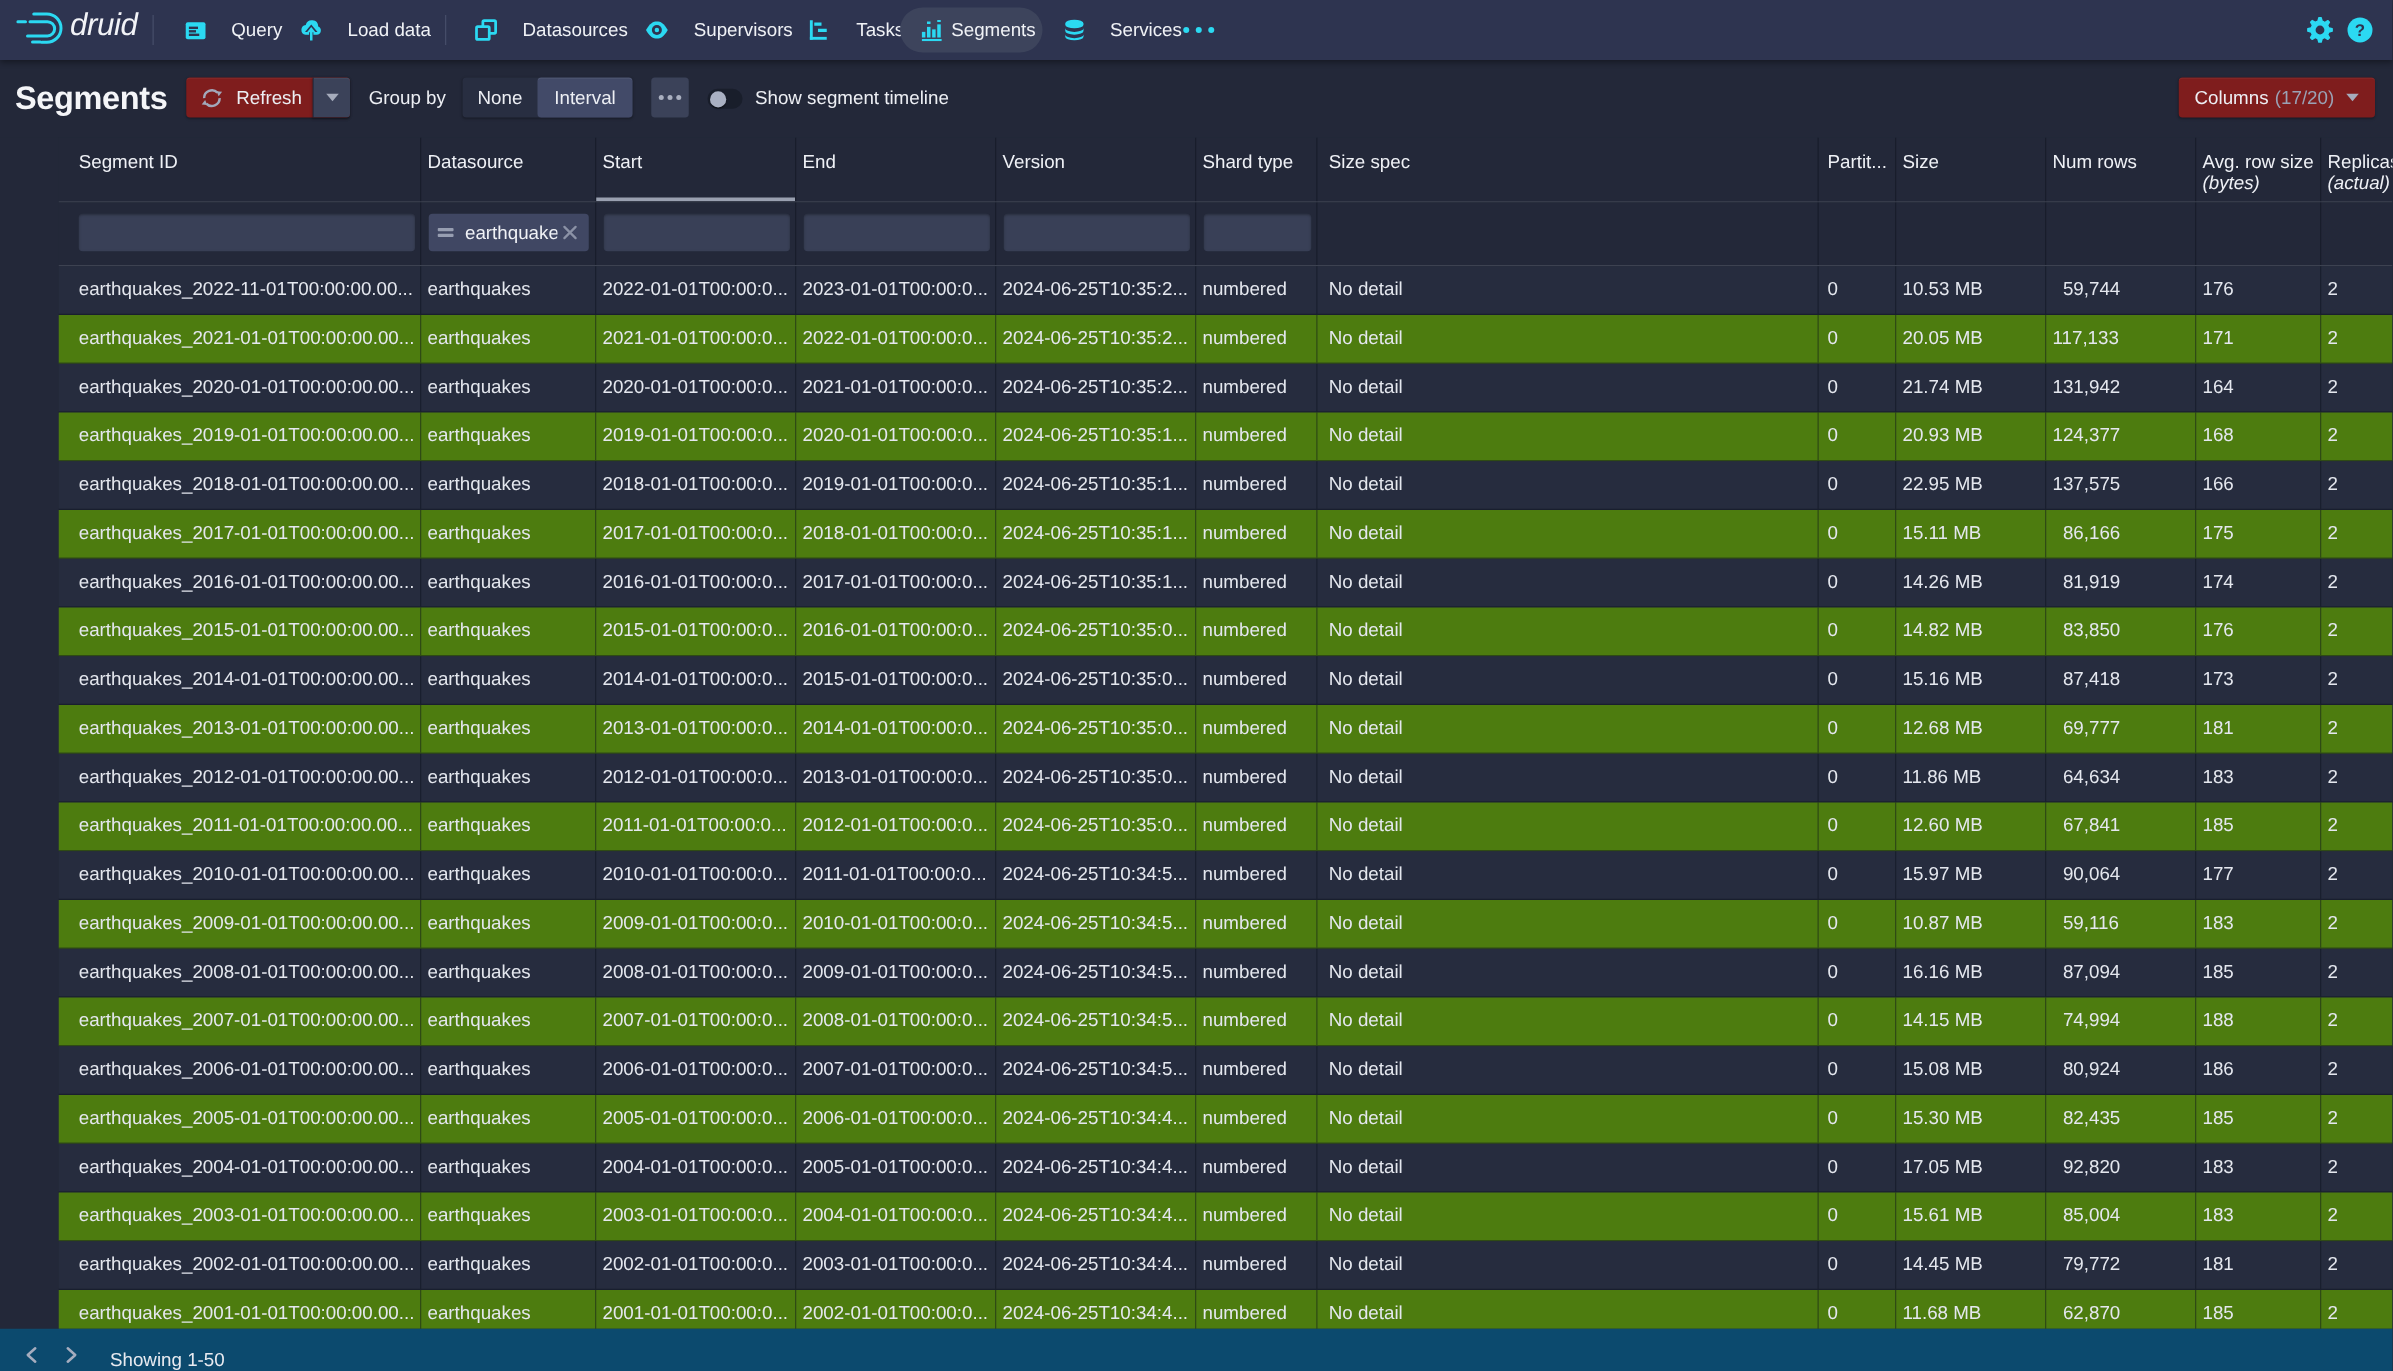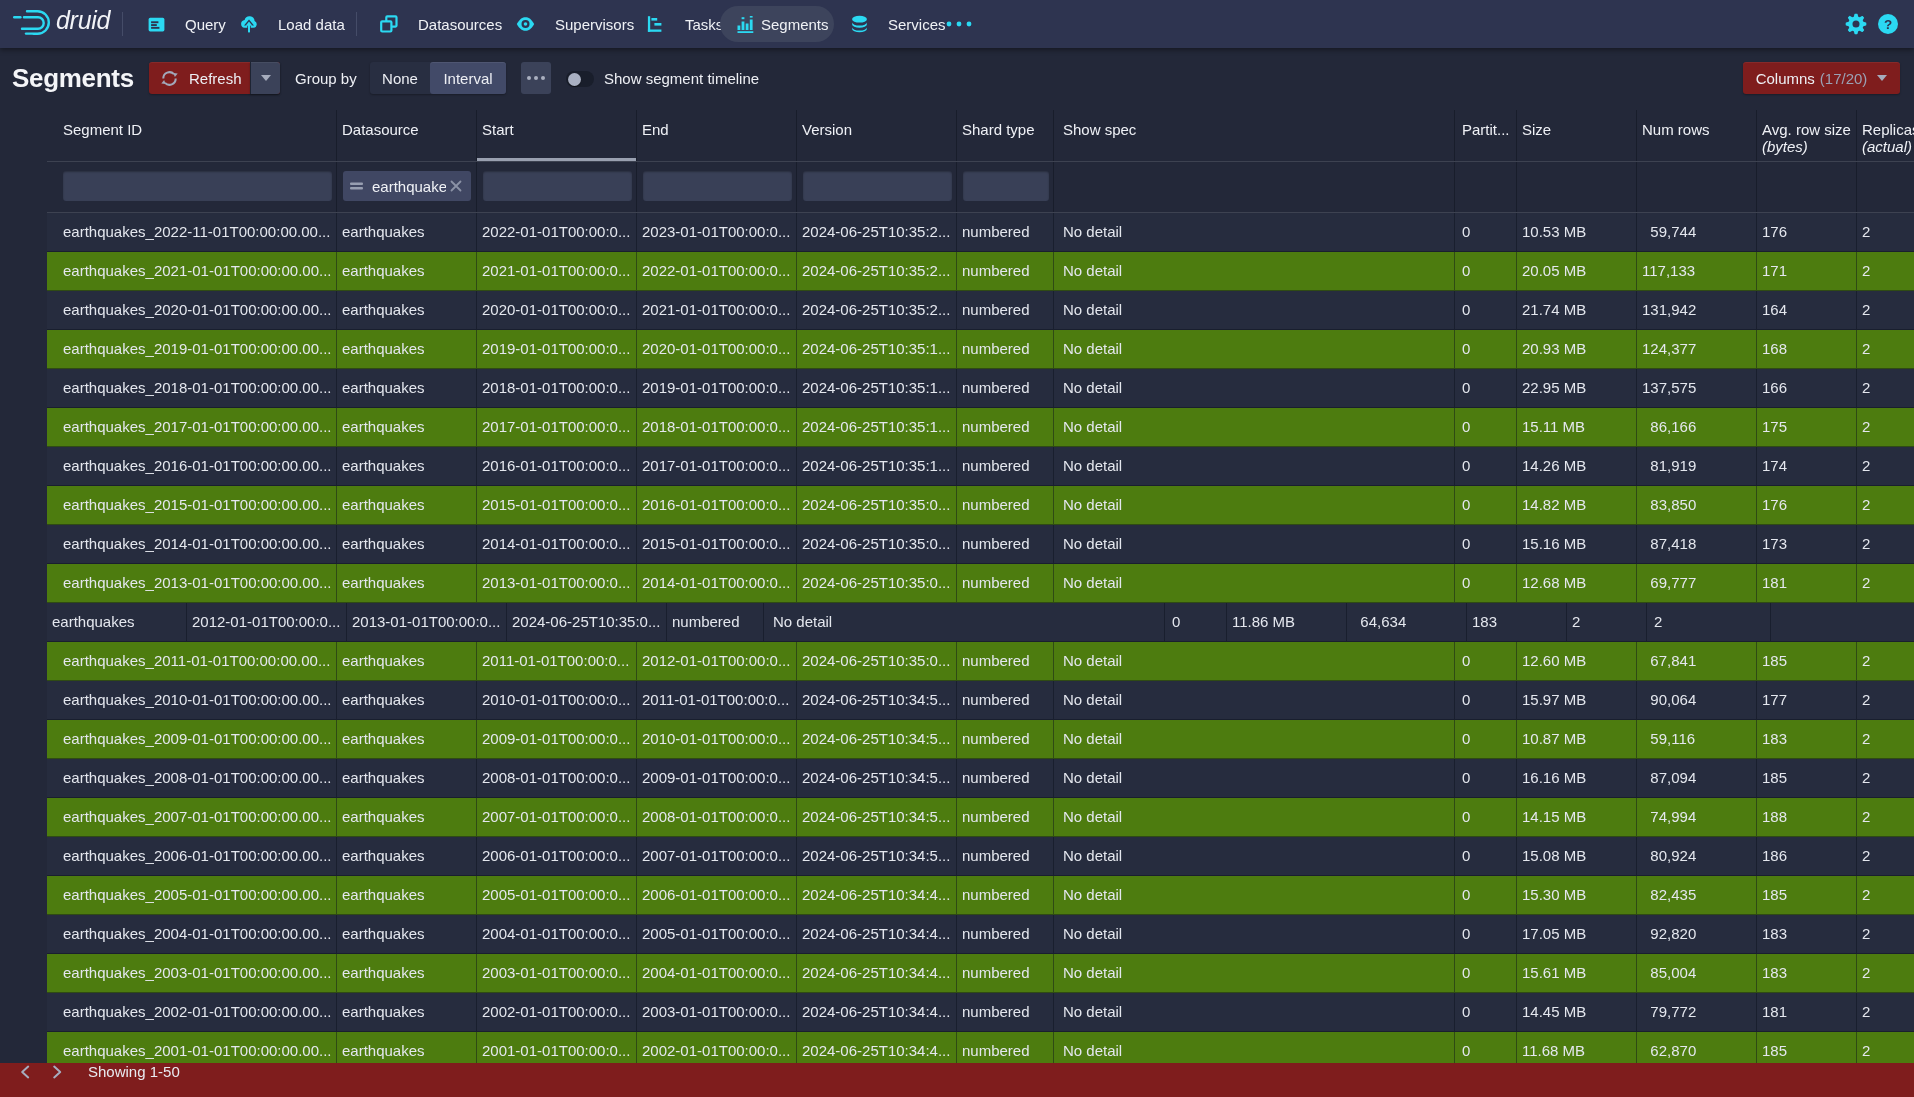--- a/index.html
+++ b/index.html
@@ -85,22 +85,22 @@
 .c0 .fin { width:269px; }
 .tr { display:flex; height:39px; line-height:38px; color:#e4e7ee; font-size:15px;
   border-bottom:1px solid rgba(12,16,26,0.45); }
 .tr.odd { background:#262c3e; }
 .tr.even { background:#4d7c0f; }
 .hid { visibility:hidden; }
 .tag { display:flex; align-items:center; width:128px; height:30px; background:#404763;
   border-radius:3px; padding:0 7px; }
 .tag .tagtxt { color:#f0f2f6; font-size:15px; margin-left:9px; width:74px; overflow:hidden; flex:none; margin-right:4px; }
 .tag svg { flex:none; }
-.pager { position:absolute; left:0; top:1063px; width:1914px; height:34px; background:#7f1d1d;
-  display:flex; align-items:flex-start; color:#e8eaf0; font-size:15px; }
+.pager { position:absolute; left:0; top:1063px; width:1914px; height:34px; background:#0c4a6e;
+  display:flex; align-items:flex-end; color:#e8eaf0; font-size:15px; }
 .pgbtn { margin-left:16px; }
 .pgbtn + .pgbtn { margin-left:14px; }
 .showing { margin-left:22px; }
 .navright { position:absolute; top:13px; }
 </style></head>
 <body>
 <div class="nav">
   <div class="logo"><svg width="40" height="30" viewBox="0 0 40 30">
         <g fill="none" stroke="#2bd9f2" stroke-width="2.4" stroke-linecap="round">
           <path d="M14 4.2 H24.5 A11.3 11.3 0 0 1 24.5 26.8 H20.5"></path>
@@ -223,21 +223,21 @@
   <div class="btn colsbtn">Columns <span class="muted">(17/20)</span><span class="caret"></span></div>
 </div>
 <div class="table">
   <div class="thead">
     <div class="c c0">Segment ID</div>
     <div class="c c1">Datasource</div>
     <div class="c c2">Start</div>
     <div class="c c3">End</div>
     <div class="c c4">Version</div>
     <div class="c c5">Shard type</div>
-    <div class="c c6">Show spec</div>
+    <div class="c c6">Size spec</div>
     <div class="c c7">Partit...</div>
     <div class="c c8">Size</div>
     <div class="c c9">Num rows</div>
     <div class="c c10">Avg. row size<br><span class="em">(bytes)</span></div>
     <div class="c c11">Replicas<br><span class="em">(actual)</span></div>
     <div class="c c12">Replication factor<br><span class="em">(expected)</span></div>
   </div>
   <div class="tfilter">
     <div class="c c0">
         <div class="fin"></div>
@@ -418,20 +418,21 @@
       <div class="c c5 ">numbered</div>
       <div class="c c6 ">No detail</div>
       <div class="c c7 ">0</div>
       <div class="c c8 ">12.68 MB</div>
       <div class="c c9 "><span class="hid">0</span>69,777</div>
       <div class="c c10 ">181</div>
       <div class="c c11 ">2</div>
       <div class="c c12 ">2</div>
     </div>
 <div class="tr odd">
+      <div class="c c0 ">earthquakes_2012-01-01T00:00:00.00...</div>
       <div class="c c1 ">earthquakes</div>
       <div class="c c2 ">2012-01-01T00:00:0...</div>
       <div class="c c3 ">2013-01-01T00:00:0...</div>
       <div class="c c4 ">2024-06-25T10:35:0...</div>
       <div class="c c5 ">numbered</div>
       <div class="c c6 ">No detail</div>
       <div class="c c7 ">0</div>
       <div class="c c8 ">11.86 MB</div>
       <div class="c c9 "><span class="hid">0</span>64,634</div>
       <div class="c c10 ">183</div>

